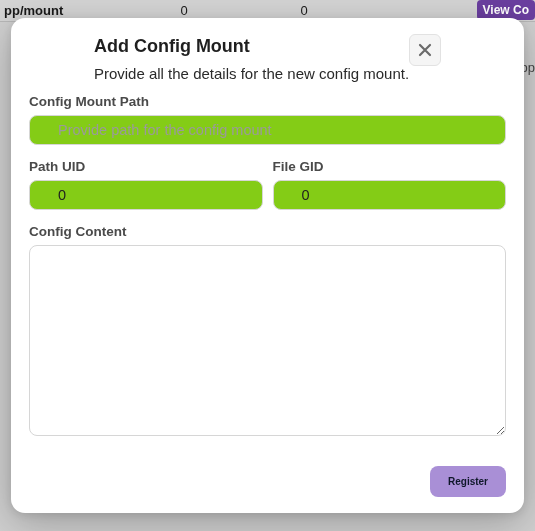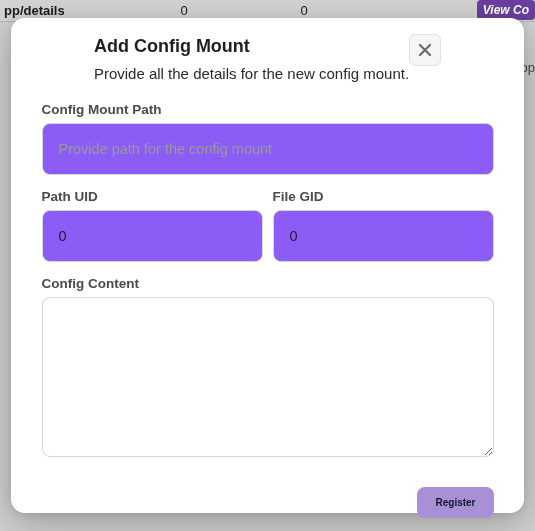--- a/index.html
+++ b/index.html
@@ -46,21 +46,20 @@
       top: 0;
       height: 20px;
       background: #6b3fa0;
       color: #fff;
       font-size: 12px;
       font-weight: 600;
       padding: 2px 6px;
       border-radius: 4px;
       display: flex;
       align-items: center;
-      font-style: italic;
     }
     .bg-text-right {
       position: absolute;
       right: 0;
       top: 60px;
       font-size: 13px;
       color: #444;
       font-weight: 500;
       text-align: center;
     }
@@ -110,44 +109,44 @@
       flex-shrink: 0;
       margin-top: -2px;
     }
     .close-btn svg {
       width: 16px;
       height: 16px;
       stroke: #6b6b6b;
       stroke-width: 2.2;
     }
     .form {
-      margin-top: 20px;
+      margin-top: 12px;
       display: flex;
       flex-direction: column;
       gap: 14px;
       flex: 1;
     }
     .field-label {
       font-size: 13.5px;
       font-weight: 600;
       color: #4a4a4a;
       margin-bottom: 6px;
       display: block;
     }
     .text-input {
       width: 100%;
-      height: 52px;
+      height: 30px;
       border: 1px solid #d6d6d6;
       border-radius: 8px;
-      padding: 0 16px;
+      padding: 0 28px;
       font-size: 14.5px;
       color: #1f1f1f;
       font-family: inherit;
       outline: none;
-      background: #8b5cf6;
+      background: #84cc16;
     }
     .text-input::placeholder {
       color: #9a9a9a;
     }
     .row {
       display: flex;
       gap: 10px;
     }
     .col {
       flex: 1;
@@ -185,21 +184,21 @@
       font-size: 10px;
       font-weight: 600;
       cursor: pointer;
       font-family: inherit;
     }
   </style>
 </head>
 <body>
 
 <div class="bg-layer">
-  <span class="bg-path">pp/details</span>
+  <span class="bg-path">pp/mount</span>
   <span class="bg-num">0</span>
   <span class="bg-num">0</span>
   <span class="bg-btn">View Co</span>
 </div>
 <span class="bg-text-right">pp</span>
 
 <div class="modal">
   <div class="modal-header">
     <div class="modal-titles">
       <div class="modal-title">Add Config Mount</div>

